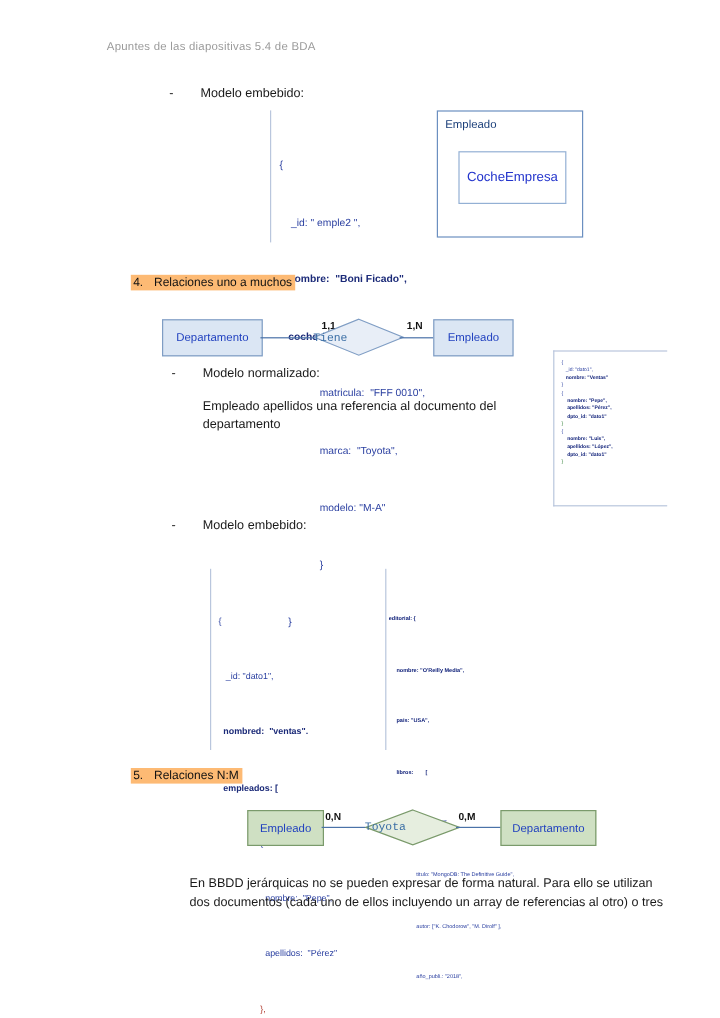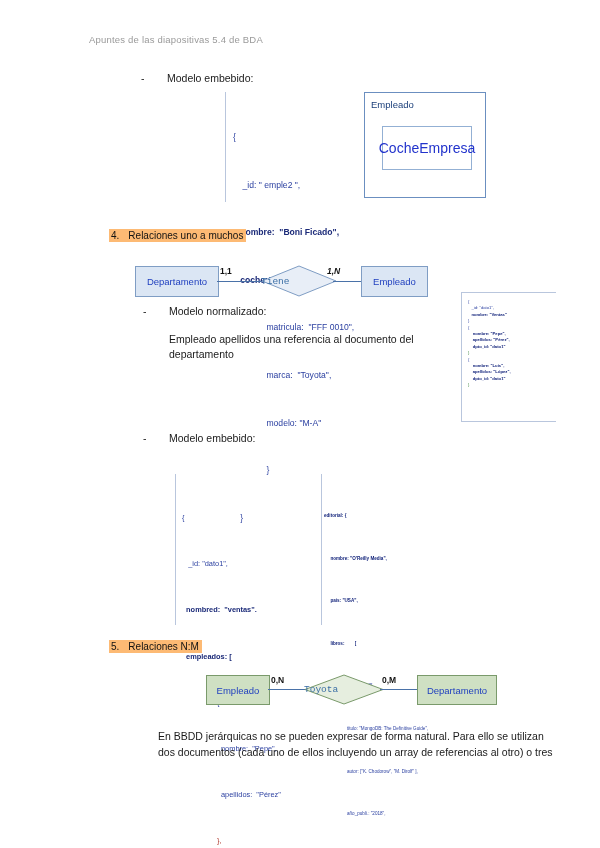--- a/index.html
+++ b/index.html
@@ -46,21 +46,21 @@
   
   .ent-box{
     position:absolute;border:1px solid #6b8fc0;background:#ffffff;
   }
   .ent-title{
     position:absolute;font-size:9.5px;color:#1b3f7a;
   }
   .inner-box{
     position:absolute;border:1px solid #93b0d4;background:#fff;
     display:flex;align-items:center;justify-content:center;
-    font-size:14px;color:#2233cc;
+    font-size:11px;color:#2233cc;
   }
 
   
   .er-entity{
     position:absolute;display:flex;align-items:center;justify-content:center;
     font-size:9.5px;color:#1f3fbf;border:1px solid #7f9dc4;
   }
   .er-entity.blue{background:#dbe6f4;border-color:#7f9dc4;color:#1f3fbf;}
   .er-entity.green{background:#cfe0c3;border-color:#7a9a6b;color:#1f3fbf;}
   .er-line{position:absolute;height:1px;background:#4a72a8;}
@@ -122,31 +122,31 @@
   <div class="ent-box" style="left:343px;top:92px;width:120px;height:104px;"></div>
   <div class="ent-title" style="left:350px;top:99px;">Empleado</div>
   <div class="inner-box" style="left:361px;top:126px;width:88px;height:42px;">CocheEmpresa</div>
 
   <div class="section-head" style="left:88px;top:229px;">
     <span class="num">4.</span><span>Relaciones uno a muchos</span>
   </div>
 
   <div class="er-entity blue" style="left:114px;top:266px;width:82px;height:29px;">Departamento</div>
   <div class="er-line" style="left:196px;top:281px;width:50px;"></div>
-  <div class="er-card" style="left:199px;top:266px;">1,1</div>
+  <div class="er-card" style="left:199px;top:266px;padding-left:48px;">1,1</div>
 
   <div class="er-diamond" style="left:240px;top:265px;width:76px;height:32px;">
     <svg class="dia-shape" viewBox="0 0 76 32" preserveAspectRatio="none">
       <polygon points="38,1 75,16 38,31 1,16" fill="#e8eef7" stroke="#7f9dc4" stroke-width="1"></polygon>
     </svg>
     <span class="dia-label">Tiene</span>
   </div>
 
   <div class="er-line" style="left:312px;top:281px;width:30px;"></div>
-  <div class="er-card" style="left:306px;top:266px;font-style:italic;">1,N</div>
+  <div class="er-card" style="left:318px;top:266px;">1,N</div>
   <div class="er-entity blue" style="left:340px;top:266px;width:65px;height:29px;">Empleado</div>
 
   <div class="bullet-row" style="left:122px;top:305px;">
     <span class="bullet-dash">-</span>
     <span>Modelo normalizado:</span>
   </div>
   <div class="para" style="left:148px;top:332px;">Empleado apellidos una referencia al documento del</div>
   <div class="para" style="left:148px;top:347px;">departamento</div>
 
   <div class="tiny-panel" style="left:440px;top:292px;width:88px;height:122px;padding:6px 0 0 6px;">

